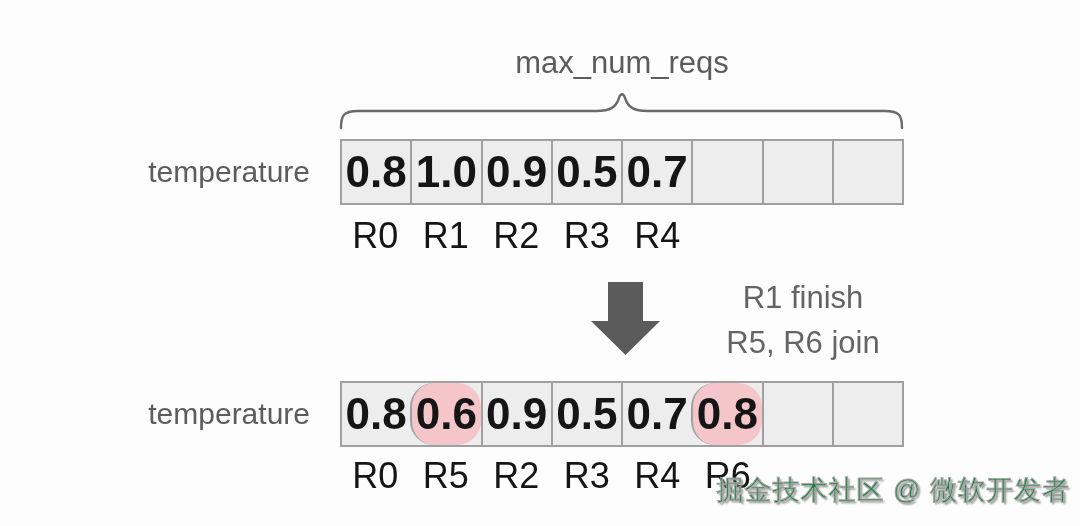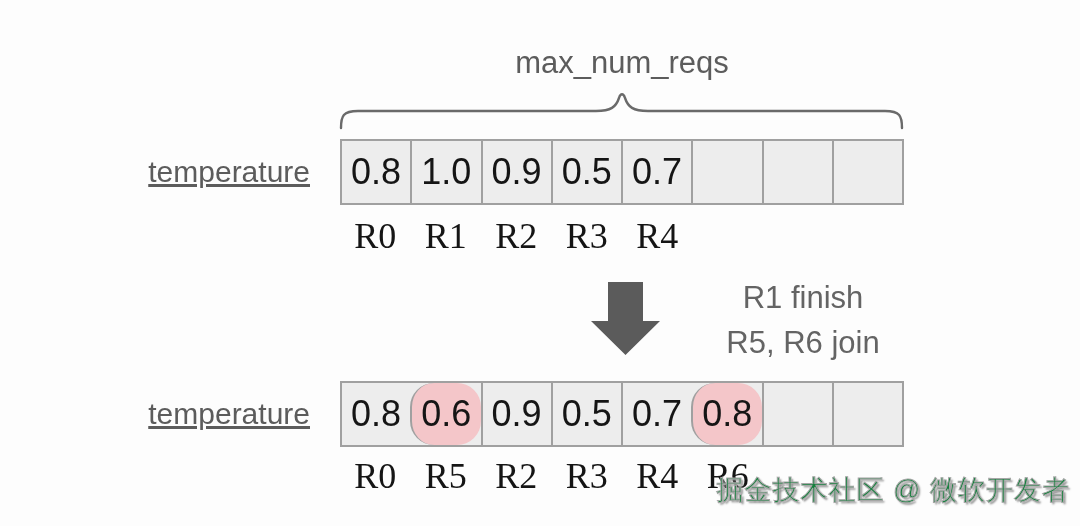--- a/index.html
+++ b/index.html
@@ -39,21 +39,20 @@
   }
 
   .temp-label {
     position: absolute;
     left: 0;
     width: 310px;
     text-align: right;
     font-size: 30px;
     line-height: 34px;
     color: var(--label-gray, #5c5c5c);
-    text-decoration: underline;
   }
   .temp-label.label-1 { top: 155px; }
   .temp-label.label-2 { top: 397px; }
 
   .grid {
     position: absolute;
     left: 340px;
     width: 564px;
     height: 66px;
     display: flex;
@@ -65,32 +64,32 @@
   .grid.grid-2 { top: 381px; }
 
   .cell {
     flex: 1;
     display: flex;
     align-items: center;
     justify-content: center;
     box-sizing: border-box;
     border-left: 2px solid var(--cell-border, #a0a0a0);
     background: var(--cell-fill, #ededed);
-    font-size: 36px;
+    font-size: 44px;
     color: var(--text-black, #151515);
+    font-weight: bold;
   }
   .cell:first-child { border-left: none; }
   .cell.highlight { background: var(--highlight-fill, #f4c6c9); border-radius: 24px; }
 
   .req-row {
     position: absolute;
     left: 340px;
     width: 564px;
     display: flex;
-    font-family: Liberation Serif, serif;
   }
   .req-row.req-row-1 { top: 217px; }
   .req-row.req-row-2 { top: 457px; }
   .req-slot {
     flex: 1;
     text-align: center;
     font-size: 36px;
     line-height: 38px;
     color: var(--text-black, #151515);
   }

